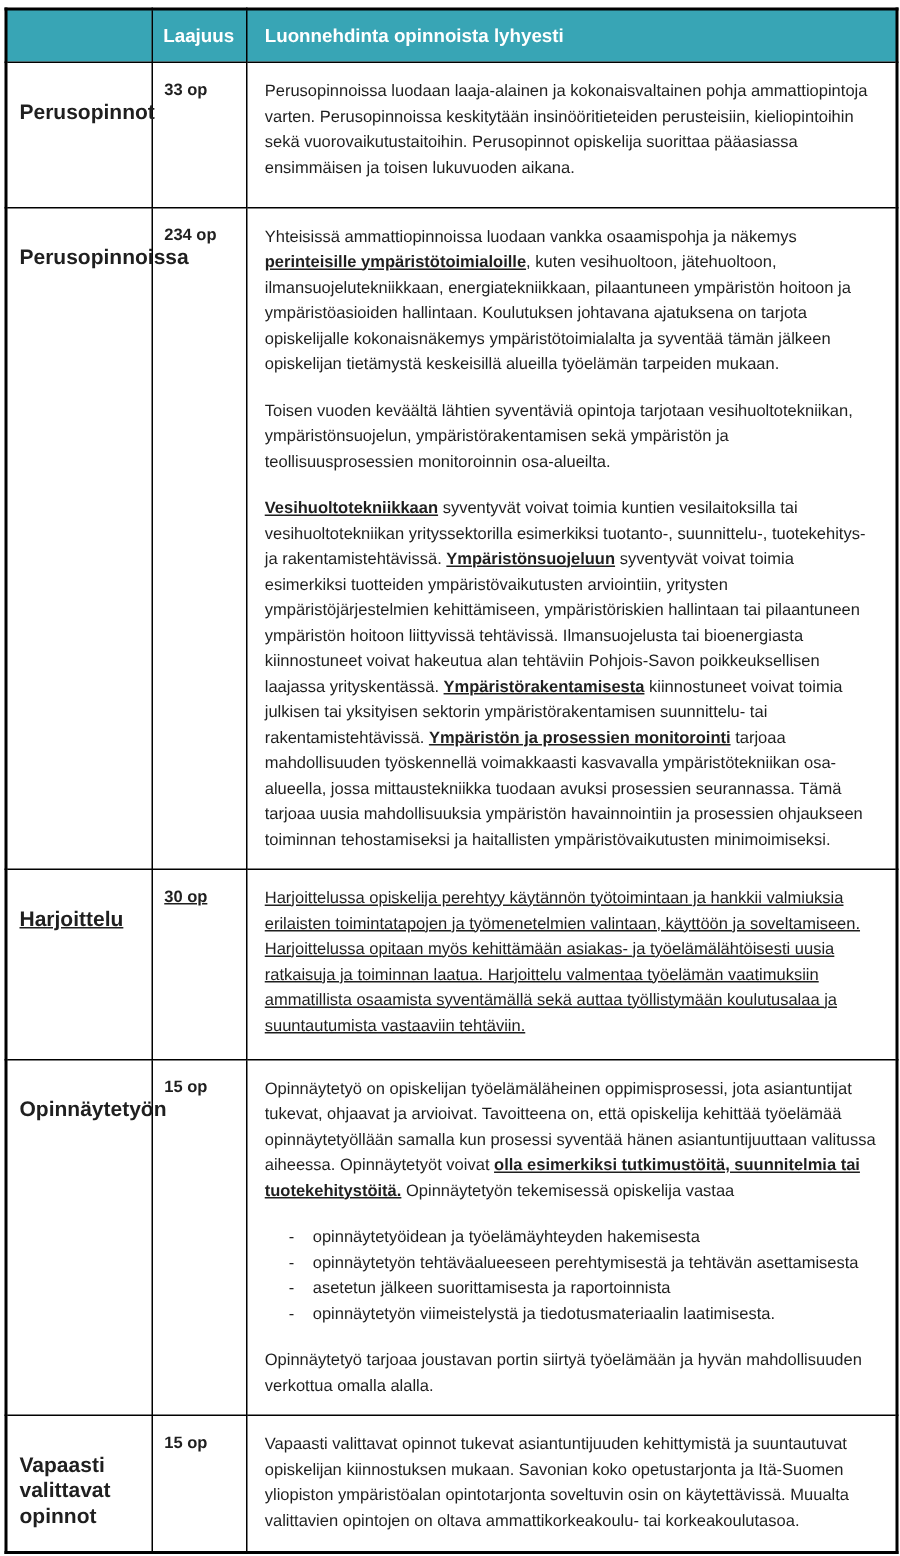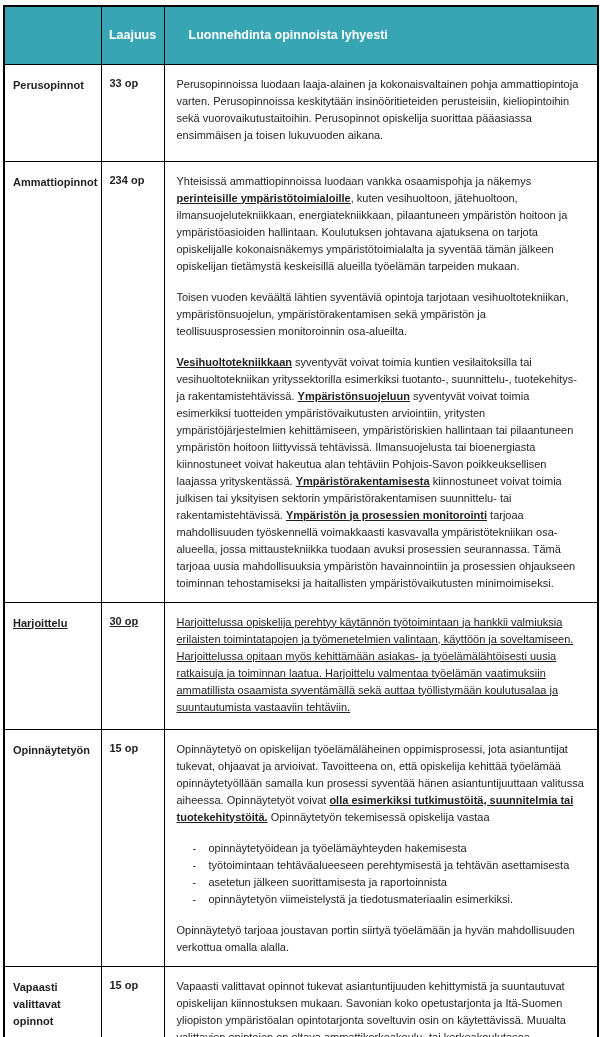--- a/index.html
+++ b/index.html
@@ -20,48 +20,48 @@
     border-collapse: collapse;
     width: 594px;
     table-layout: fixed;
     border: 2px solid #000000;
   }
   th, td {
     border: 1.5px solid #000000;
     vertical-align: top;
     box-sizing: border-box;
   }
-  thead tr { height: 58px; }
+  thead tr { height: 35px; }
   thead th {
     background: #38A5B5;
     color: #ffffff;
     font-size: 12.5px;
     font-weight: bold;
     vertical-align: middle;
     text-align: left;
-    padding: 4px 24px;
+    padding: 4px 12px;
   }
   thead th.col-credits { text-align: center; padding: 4px 2px; }
   col.c-label   { width: 97px; }
   col.c-credits { width: 63px; }
   col.c-desc    { width: 434px; }
 
   
   tbody tr:nth-child(1) { height: 97px; }
   tbody tr:nth-child(2) { height: 410px; }
   tbody tr:nth-child(3) { height: 127px; text-decoration: underline; }
   tbody tr:nth-child(4) { height: 218px; }
   tbody tr:nth-child(5) { height: 92px; }
   tbody tr:nth-child(6) { height: 43px; }
 
   td.cell-label {
     font-weight: bold;
-    font-size: 11px;
+    font-size: 14px;
     line-height: 17px;
-    padding: 12px 4px 6px 8px;
+    padding: 24px 4px 6px 8px;
   }
   td.cell-credits {
     font-weight: bold;
     font-size: 11px;
     padding: 12px 2px 6px 8px;
   }
   td.cell-desc {
     font-size: 11px;
     line-height: 17px;
     padding: 11px 12px 10px 12px;
@@ -96,21 +96,21 @@
     </thead>
     <tbody>
         <tr>
           <td class="cell-label">Perusopinnot</td>
           <td class="cell-credits">33 op</td>
           <td class="cell-desc">
             <div class="para"><span>Perusopinnoissa luodaan laaja-alainen ja kokonaisvaltainen pohja ammattiopintoja varten. Perusopinnoissa keskitytään insinööritieteiden perusteisiin, kieliopintoihin sekä vuorovaikutustaitoihin. Perusopinnot opiskelija suorittaa pääasiassa ensimmäisen ja toisen lukuvuoden aikana.</span></div>
           </td>
         </tr>
         <tr>
-          <td class="cell-label">Ammattiopinnot</td>
+          <td class="cell-label">Perusopinnoissa</td>
           <td class="cell-credits">234 op</td>
           <td class="cell-desc">
             <div class="para"><span>Yhteisissä ammattiopinnoissa luodaan vankka osaamispohja ja näkemys </span><span class="b">perinteisille ympäristötoimialoille</span><span>, kuten vesihuoltoon, jätehuoltoon, ilmansuojelutekniikkaan, energiatekniikkaan, pilaantuneen ympäristön hoitoon ja ympäristöasioiden hallintaan. Koulutuksen johtavana ajatuksena on tarjota opiskelijalle kokonaisnäkemys ympäristötoimialalta ja syventää tämän jälkeen opiskelijan tietämystä keskeisillä alueilla työelämän tarpeiden mukaan.</span></div>
             <div class="para"><span>Toisen vuoden keväältä lähtien syventäviä opintoja tarjotaan vesihuoltotekniikan, ympäristönsuojelun, ympäristörakentamisen sekä ympäristön ja teollisuusprosessien monitoroinnin osa-alueilta.</span></div>
             <div class="para"><span class="b">Vesihuoltotekniikkaan</span><span> syventyvät voivat toimia kuntien vesilaitoksilla tai vesihuoltotekniikan yrityssektorilla esimerkiksi tuotanto-, suunnittelu-, tuotekehitys- ja rakentamistehtävissä. </span><span class="b">Ympäristönsuojeluun</span><span> syventyvät voivat toimia esimerkiksi tuotteiden ympäristövaikutusten arviointiin, yritysten ympäristöjärjestelmien kehittämiseen, ympäristöriskien hallintaan tai pilaantuneen ympäristön hoitoon liittyvissä tehtävissä. Ilmansuojelusta tai bioenergiasta kiinnostuneet voivat hakeutua alan tehtäviin Pohjois-Savon poikkeuksellisen laajassa yrityskentässä. </span><span class="b">Ympäristörakentamisesta</span><span> kiinnostuneet voivat toimia julkisen tai yksityisen sektorin ympäristörakentamisen suunnittelu- tai rakentamistehtävissä. </span><span class="b">Ympäristön ja prosessien monitorointi</span><span> tarjoaa mahdollisuuden työskennellä voimakkaasti kasvavalla ympäristötekniikan osa-alueella, jossa mittaustekniikka tuodaan avuksi prosessien seurannassa. Tämä tarjoaa uusia mahdollisuuksia ympäristön havainnointiin ja prosessien ohjaukseen toiminnan tehostamiseksi ja haitallisten ympäristövaikutusten minimoimiseksi.</span></div>
           </td>
         </tr>
         <tr>
           <td class="cell-label">Harjoittelu</td>
           <td class="cell-credits">30 op</td>
@@ -121,27 +121,27 @@
         <tr>
           <td class="cell-label">Opinnäytetyön</td>
           <td class="cell-credits">15 op</td>
           <td class="cell-desc">
             <div class="para"><span>Opinnäytetyö on opiskelijan työelämäläheinen oppimisprosessi, jota asiantuntijat tukevat, ohjaavat ja arvioivat. Tavoitteena on, että opiskelija kehittää työelämää opinnäytetyöllään samalla kun prosessi syventää hänen asiantuntijuuttaan valitussa aiheessa. Opinnäytetyöt voivat </span><span class="b">olla esimerkiksi tutkimustöitä, suunnitelmia tai tuotekehitystöitä.</span><span> Opinnäytetyön tekemisessä opiskelija vastaa</span></div>
             <div class="bullet-list">
               <div class="bullet-item">
                 <span>opinnäytetyöidean ja työelämäyhteyden hakemisesta</span>
               </div>
               <div class="bullet-item">
-                <span>työtoimintaan tehtäväalueeseen perehtymisestä ja tehtävän asettamisesta</span>
+                <span>opinnäytetyön tehtäväalueeseen perehtymisestä ja tehtävän asettamisesta</span>
               </div>
               <div class="bullet-item">
                 <span>asetetun jälkeen suorittamisesta ja raportoinnista</span>
               </div>
               <div class="bullet-item">
-                <span>opinnäytetyön viimeistelystä ja tiedotusmateriaalin esimerkiksi.</span>
+                <span>opinnäytetyön viimeistelystä ja tiedotusmateriaalin laatimisesta.</span>
               </div>
             </div>
             <div class="para"><span>Opinnäytetyö tarjoaa joustavan portin siirtyä työelämään ja hyvän mahdollisuuden verkottua omalla alalla.</span></div>
           </td>
         </tr>
         <tr>
           <td class="cell-label">Vapaasti valittavat opinnot</td>
           <td class="cell-credits">15 op</td>
           <td class="cell-desc">
             <div class="para"><span>Vapaasti valittavat opinnot tukevat asiantuntijuuden kehittymistä ja suuntautuvat opiskelijan kiinnostuksen mukaan. Savonian koko opetustarjonta ja Itä-Suomen yliopiston ympäristöalan opintotarjonta soveltuvin osin on käytettävissä. Muualta valittavien opintojen on oltava ammattikorkeakoulu- tai korkeakoulutasoa.</span></div>

